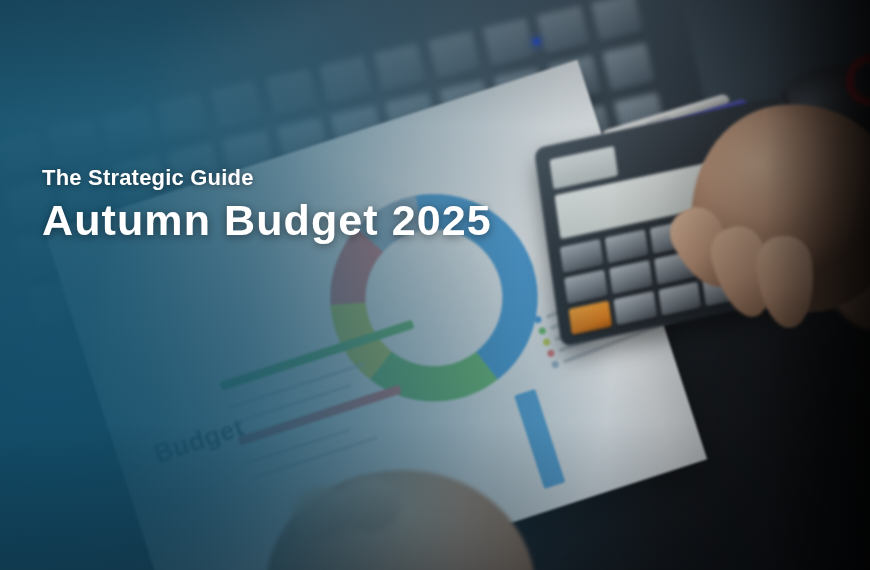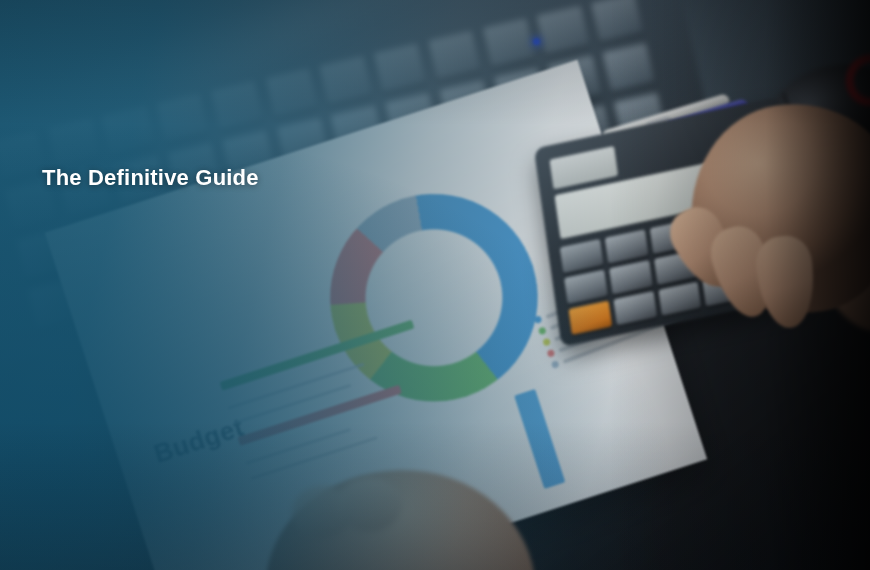--- a/index.html
+++ b/index.html
@@ -594,16 +594,17 @@
     <div class="streak s1"></div>
     <div class="streak s2"></div>
     <div class="streak s3"></div>
   </div>
 
   <div class="ov-teal"></div>
   <div class="ov-corner"></div>
   <div class="ov-vig"></div>
 
   <div class="copy">
-    <p class="eyebrow">The Definitive Guide</p>
+    <p class="eyebrow">The Strategic Guide</p>
+    <h1 class="headline">Autumn Budget 2025</h1>
   </div>
 
 </div>
 
 </body></html>

